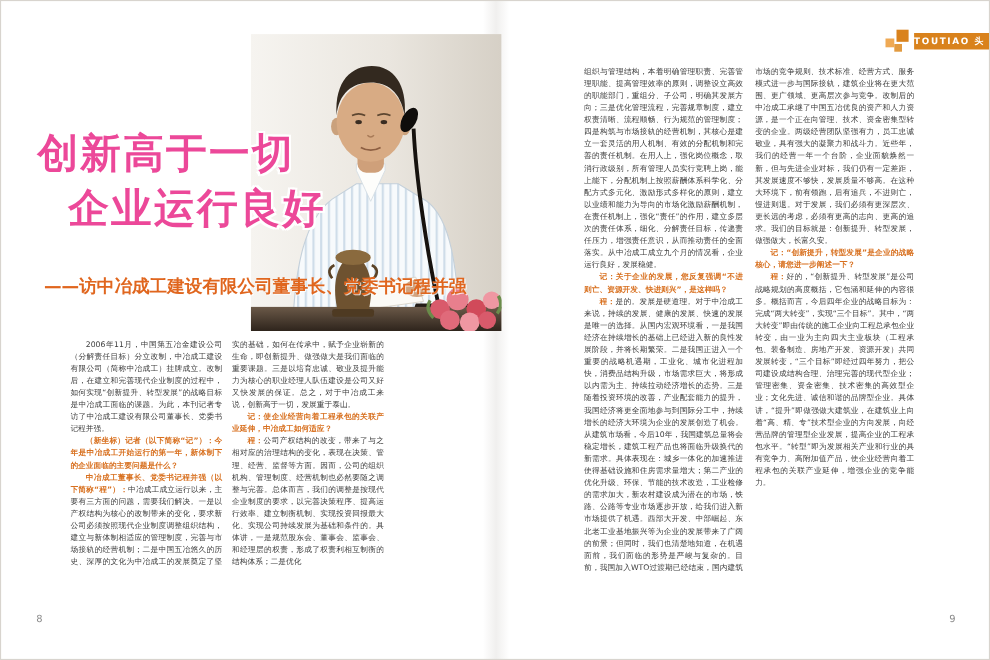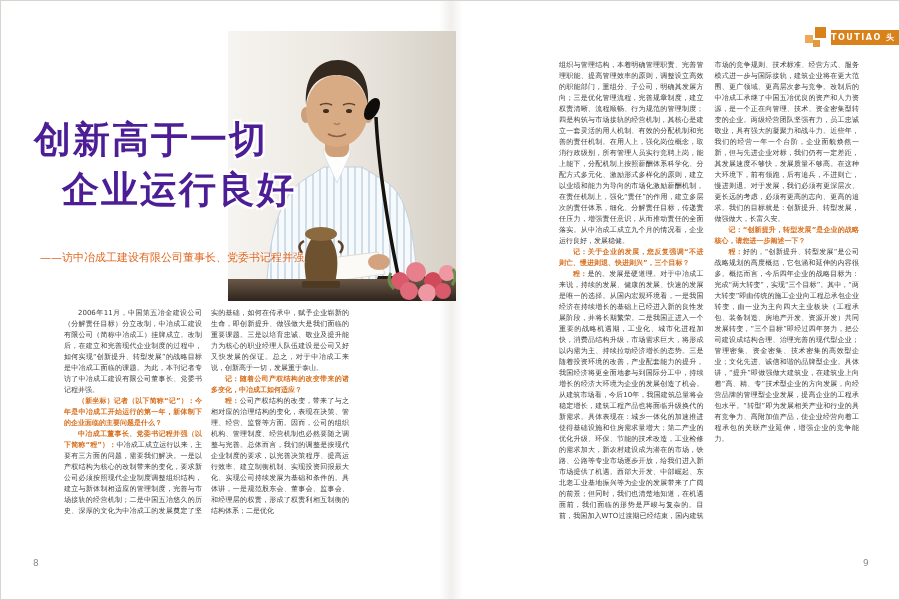--- a/index.html
+++ b/index.html
@@ -13,33 +13,33 @@
            text-align:center;white-space:nowrap;}
   .sq{position:absolute;}
   .sq1{left:804px;top:34px;width:8px;height:8px;background:#efa954;}
   .sq2{left:814px;top:26px;width:11px;height:11px;background:#d9821c;}
   .sq3{left:812px;top:39px;width:7px;height:7px;background:#e29a3f;}
 
   
   .photo{position:absolute;left:227px;top:30px;width:228px;height:270px;z-index:1;}
 
   
-  .title{position:absolute;left:33px;top:114px;margin:0;z-index:3;color:#4c1d95;
+  .title{position:absolute;left:33px;top:114px;margin:0;z-index:3;color:#ec4899;
          font-size:37px;font-weight:900;line-height:50px;letter-spacing:2px;
          text-shadow:2px 2px 0 #fff,-2px -2px 0 #fff,2px -2px 0 #fff,-2px 2px 0 #fff,0 2px 0 #fff,0 -2px 0 #fff;}
   .title .t2{display:block;margin-left:28px;}
 
-  .subtitle{position:absolute;left:39px;top:249px;z-index:3;color:#e0661e;font-size:11px;
-            font-weight:normal;white-space:nowrap;text-shadow:1px 1px 0 rgba(255,255,255,.75);}
+  .subtitle{position:absolute;left:39px;top:249px;z-index:3;color:#e0661e;font-size:16px;
+            font-weight:bold;white-space:nowrap;text-shadow:1px 1px 0 rgba(255,255,255,.75);}
 
   
   .body{position:absolute;column-fill:auto;column-count:2;font-size:7px;line-height:11px;
         color:#3c3c3c;text-align:justify;word-break:break-all;overflow:hidden;}
   .left-body{left:63px;top:307px;width:285px;height:214px;column-gap:9px;}
-  .right-body{left:530px;top:59px;width:300px;height:463px;column-gap:11px;margin-left:28px;}
+  .right-body{left:530px;top:59px;width:300px;height:463px;column-gap:11px;}
   .para{margin:0;padding:0;}
   .para.ind{text-indent:14px;}
   .accent{color:#d8701f;font-weight:bold;}
 
   .pnum{position:absolute;font-size:9px;color:#8a8a8a;}
   .pnum-left{left:32px;top:557px;}
   .pnum-right{left:862px;top:557px;}
 
   .spine{position:absolute;left:438px;top:0;width:24px;height:600px;pointer-events:none;
          background:linear-gradient(90deg,rgba(110,100,90,0) 0%,rgba(110,100,90,.10) 50%,rgba(110,100,90,0) 100%);}
@@ -123,26 +123,26 @@
     <span class="t1">创新高于一切</span>
     <span class="t2">企业运行良好</span>
   </h1>
 
   <div class="subtitle">——访中冶成工建设有限公司董事长、党委书记程并强</div>
 
   <div class="body left-body">
       <p class="para ind"><span>2006年11月，中国第五冶金建设公司（分解责任目标）分立改制，中冶成工建设有限公司（简称中冶成工）挂牌成立。改制后，在建立和完善现代企业制度的过程中，如何实现“创新提升、转型发展”的战略目标是中冶成工面临的课题。为此，本刊记者专访了中冶成工建设有限公司董事长、党委书记程并强。</span></p>
       <p class="para ind"><span class="accent">（新坐标）记者（以下简称“记”）：今年是中冶成工开始运行的第一年，新体制下的企业面临的主要问题是什么？</span></p>
       <p class="para ind"><span class="accent">中冶成工董事长、党委书记程并强（以下简称“程”）：</span><span>中冶成工成立运行以来，主要有三方面的问题，需要我们解决。一是以产权结构为核心的改制带来的变化，要求新公司必须按照现代企业制度调整组织结构，建立与新体制相适应的管理制度，完善与市场接轨的经营机制；二是中国五冶悠久的历史、深厚的文化为中冶成工的发展奠定了坚实的基础，如何在传承中，赋予企业崭新的生命，即创新提升、做强做大是我们面临的重要课题。三是以培育忠诚、敬业及提升能力为核心的职业经理人队伍建设是公司又好又快发展的保证。总之，对于中冶成工来说，创新高于一切，发展重于泰山。</span></p>
-      <p class="para ind"><span class="accent">记：随着公司产权结构的改变带来的诸多变化，中冶成工如何适应？</span></p>
+      <p class="para ind"><span class="accent">记：使企业经营向着工程承包的关联产业延伸，中冶成工如何适应？</span></p>
       <p class="para ind"><span class="accent">程：</span><span>公司产权结构的改变，带来了与之相对应的治理结构的变化，表现在决策、管理、经营、监督等方面。因而，公司的组织机构、管理制度、经营机制也必然要随之调整与完善。总体而言，我们的调整是按现代企业制度的要求，以完善决策程序、提高运行效率、建立制衡机制、实现投资回报最大化、实现公司持续发展为基础和条件的。具体讲，一是规范股东会、董事会、监事会、和经理层的权责，形成了权责利相互制衡的结构体系；二是优化</span></p>
     </div>
   <div class="body right-body">
       <p class="para"><span>组织与管理结构，本着明确管理职责、完善管理职能、提高管理效率的原则，调整设立高效的职能部门，重组分、子公司，明确其发展方向；三是优化管理流程，完善规章制度，建立权责清晰、流程顺畅、行为规范的管理制度；四是构筑与市场接轨的经营机制，其核心是建立一套灵活的用人机制、有效的分配机制和完善的责任机制。在用人上，强化岗位概念，取消行政级别，所有管理人员实行竞聘上岗，能上能下，分配机制上按照薪酬体系科学化、分配方式多元化、激励形式多样化的原则，建立以业绩和能力为导向的市场化激励薪酬机制，在责任机制上，强化“责任”的作用，建立多层次的责任体系，细化、分解责任目标，传递责任压力，增强责任意识，从而推动责任的全面落实。从中冶成工成立九个月的情况看，企业运行良好，发展稳健。</span></p>
-      <p class="para ind"><span class="accent">记：关于企业的发展，您反复强调“不进则亡、慢进则退、快进则兴”，三个目标？</span></p>
+      <p class="para ind"><span class="accent">记：关于企业的发展，您反复强调“不进则亡、资源开发、快进则兴”，是这样吗？</span></p>
       <p class="para ind"><span class="accent">程：</span><span>是的。发展是硬道理。对于中冶成工来说，持续的发展、健康的发展、快速的发展是唯一的选择。从国内宏观环境看，一是我国经济在持续增长的基础上已经进入新的良性发展阶段，并将长期繁荣。二是我国正进入一个重要的战略机遇期，工业化、城市化进程加快，消费品结构升级，市场需求巨大，将形成以内需为主、持续拉动经济增长的态势。三是随着投资环境的改善，产业配套能力的提升，我国经济将更全面地参与到国际分工中，持续增长的经济大环境为企业的发展创造了机会。从建筑市场看，今后10年，我国建筑总量将会稳定增长，建筑工程产品也将面临升级换代的新需求。具体表现在：城乡一体化的加速推进使得基础设施和住房需求量增大；第二产业的优化升级、环保、节能的技术改造，工业检修的需求加大，新农村建设成为潜在的市场，铁路、公路等专业市场逐步开放，给我们进入新市场提供了机遇。西部大开发、中部崛起、东北老工业基地振兴等为企业的发展带来了广阔的前景；但同时，我们也清楚地知道，在机遇面前，我们面临的形势是严峻与复杂的。目前，我国加入WTO过渡期已经结束，国内建筑市场的竞争规则、技术标准、经营方式、服务模式进一步与国际接轨，建筑企业将在更大范围、更广领域、更高层次参与竞争。改制后的中冶成工承继了中国五冶优良的资产和人力资源，是一个正在向管理、技术、资金密集型转变的企业。两级经营团队坚强有力，员工忠诚敬业，具有强大的凝聚力和战斗力。近些年，我们的经营一年一个台阶，企业面貌焕然一新，但与先进企业对标，我们仍有一定差距，其发展速度不够快，发展质量不够高。在这种大环境下，前有领跑，后有追兵，不进则亡，慢进则退。对于发展，我们必须有更深层次、更长远的考虑，必须有更高的志向、更高的追求。我们的目标就是：创新提升、转型发展，做强做大，长富久安。</span></p>
       <p class="para ind"><span class="accent">记：“创新提升，转型发展”是企业的战略核心，请您进一步阐述一下？</span></p>
       <p class="para ind"><span class="accent">程：</span><span>好的，“创新提升、转型发展”是公司战略规划的高度概括，它包涵和延伸的内容很多。概括而言，今后四年企业的战略目标为：完成“两大转变”，实现“三个目标”。其中，“两大转变”即由传统的施工企业向工程总承包企业转变，由一业为主向四大主业板块（工程承包、装备制造、房地产开发、资源开发）共同发展转变，“三个目标”即经过四年努力，把公司建设成结构合理、治理完善的现代型企业；管理密集、资金密集、技术密集的高效型企业；文化先进、诚信和谐的品牌型企业。具体讲，“提升”即做强做大建筑业，在建筑业上向着“高、精、专”技术型企业的方向发展，向经营品牌的管理型企业发展，提高企业的工程承包水平。“转型”即为发展相关产业和行业的具有竞争力、高附加值产品，使企业经营向着工程承包的关联产业延伸，增强企业的竞争能力。</span></p>
     </div>
 
   <div class="pnum pnum-left">8</div>
   <div class="pnum pnum-right">9</div>
 
   <div class="spine"></div>
 </div>

